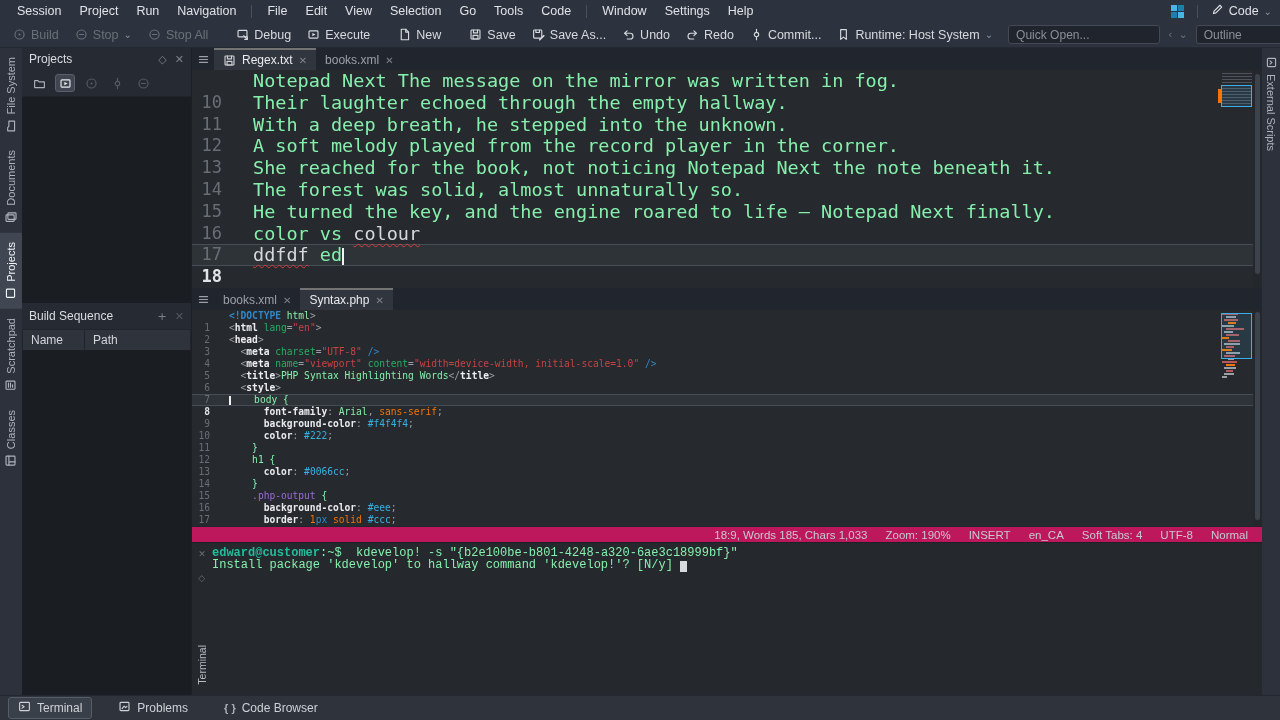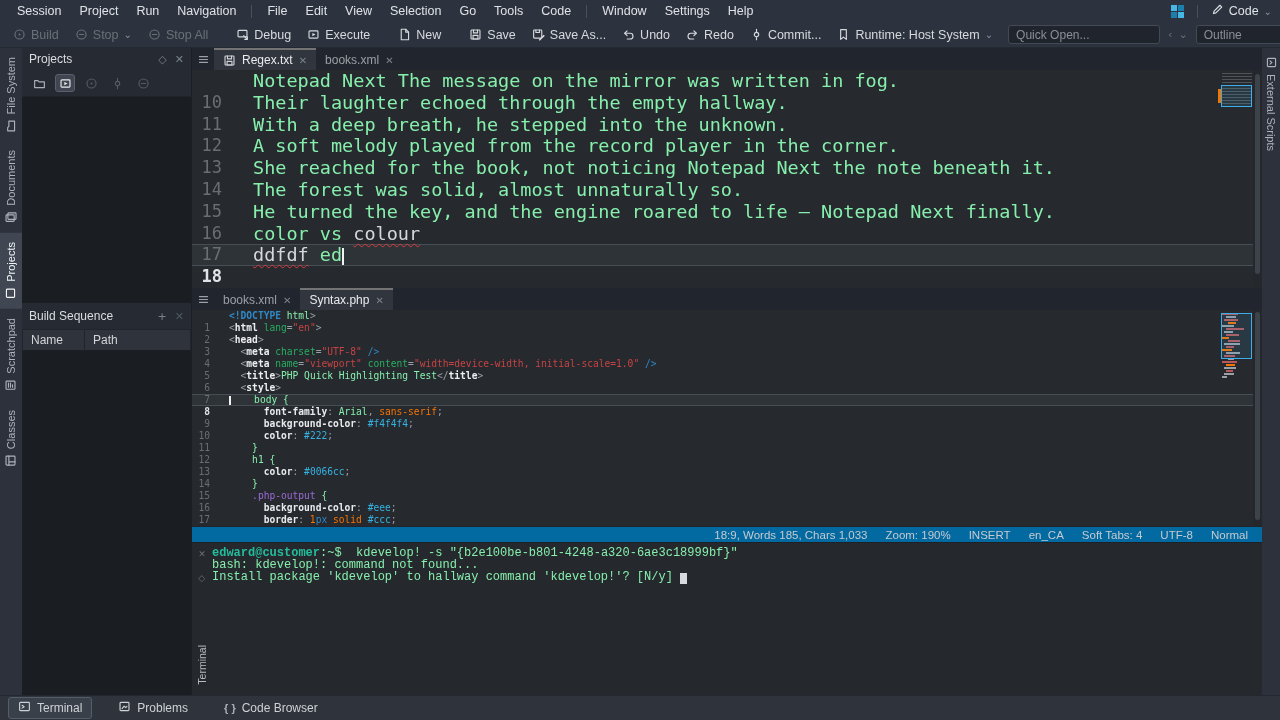--- a/index.html
+++ b/index.html
@@ -91,21 +91,21 @@
   .blockcur{display:inline-block;width:7px;height:11px;background:#d8dbde;vertical-align:text-bottom;}
 
   .minimap { position:absolute; top:3px; right:10px; width:30px; }
   .mm-viewport { position:absolute; border:1px solid #3daee9; background:rgba(61,174,233,0.12); left:-1px; width:31px; }
   .mm-row { height:2px; margin-bottom:1px; }
   .mm-noise { height:34px; background:repeating-linear-gradient(#6c7177 0 1px, transparent 1px 3px); opacity:.6; }
   .mm-orange { position:absolute; left:-4px; width:3px; background:#f67400; }
   .scrollbar { position:absolute; top:0; right:0; width:9px; bottom:0; background:#24272c; }
   .scrollbar .thumb { position:absolute; left:2px; right:2px; background:#3d434a; border-radius:3px; }
 
-  .status-row { height:16px; background:#0369a1; border-top:1px solid #21252b; display:flex; align-items:center;
+  .status-row { height:16px; background:#be185d; border-top:1px solid #21252b; display:flex; align-items:center;
                 justify-content:flex-end; gap:18px; padding:0 14px; font-size:11.5px; color:#c6cace; flex:0 0 auto; }
 
   .terminal { flex:1 1 auto; background:#25282d; display:flex; min-height:0; border-top:1px solid #1d2126; }
   .term-side { width:20px; display:flex; flex-direction:column; align-items:center; color:#6b7077; flex:0 0 auto; }
   .term-marks { display:flex; flex-direction:column; font-size:9px; padding-top:6px; gap:14px; font-family:"DejaVu Sans", sans-serif; }
   .term-tab { margin-top:auto; margin-bottom:10px; writing-mode:vertical-rl; transform:rotate(180deg); font-size:10.5px; color:#b7bcc2; }
   .term-body { flex:1 1 auto; padding-top:4px; font-family:Liberation Mono, monospace; font-size:12px; }
   .term-line { height:12px; line-height:12px; white-space:pre; color:#d4d7da; }
 
   
@@ -438,21 +438,21 @@
             <span>Syntax.php</span>
             <span class="tclose">✕</span>
           </div>
         </div>
       <div class="ed-content e2" id="ed2-content">
           <div class="line"><span class="gutter"><span class="num">1</span></span><span class="ltext"><span class="tk-dt">&lt;!DOCTYPE</span><span class="tk-t"> html</span><span class="tk-pu">&gt;</span></span></div>
           <div class="line"><span class="gutter"><span class="num">2</span></span><span class="ltext"><span class="tk-pu">&lt;</span><span class="tk-tag">html</span><span class="tk-t"> </span><span class="tk-at">lang</span><span class="tk-pu">=</span><span class="tk-st">"en"</span><span class="tk-pu">&gt;</span></span></div>
           <div class="line"><span class="gutter"><span class="num">3</span></span><span class="ltext"><span class="tk-pu">&lt;</span><span class="tk-tag">head</span><span class="tk-pu">&gt;</span></span></div>
           <div class="line"><span class="gutter"><span class="num">4</span></span><span class="ltext"><span class="tk-t">  </span><span class="tk-pu">&lt;</span><span class="tk-tag">meta</span><span class="tk-t"> </span><span class="tk-at">charset</span><span class="tk-pu">=</span><span class="tk-st">"UTF-8"</span><span class="tk-t"> </span><span class="tk-sl">/&gt;</span></span></div>
           <div class="line"><span class="gutter"><span class="num">5</span></span><span class="ltext"><span class="tk-t">  </span><span class="tk-pu">&lt;</span><span class="tk-tag">meta</span><span class="tk-t"> </span><span class="tk-at">name</span><span class="tk-pu">=</span><span class="tk-st">"viewport"</span><span class="tk-t"> </span><span class="tk-at">content</span><span class="tk-pu">=</span><span class="tk-st">"width=device-width, initial-scale=1.0"</span><span class="tk-t"> </span><span class="tk-sl">/&gt;</span></span></div>
-          <div class="line"><span class="gutter"><span class="num">6</span></span><span class="ltext"><span class="tk-t">  </span><span class="tk-pu">&lt;</span><span class="tk-tag">title</span><span class="tk-pu">&gt;</span><span class="tk-t">PHP Quick Highlighting Test</span><span class="tk-pu">&lt;/</span><span class="tk-tag">title</span><span class="tk-pu">&gt;</span></span></div>
+          <div class="line"><span class="gutter"><span class="num">6</span></span><span class="ltext"><span class="tk-t">  </span><span class="tk-pu">&lt;</span><span class="tk-tag">title</span><span class="tk-pu">&gt;</span><span class="tk-t">PHP Syntax Highlighting Words</span><span class="tk-pu">&lt;/</span><span class="tk-tag">title</span><span class="tk-pu">&gt;</span></span></div>
           <div class="line"><span class="gutter"><span class="num">7</span></span><span class="ltext"><span class="tk-t">  </span><span class="tk-pu">&lt;</span><span class="tk-tag">style</span><span class="tk-pu">&gt;</span></span></div>
           <div class="line cur"><span class="gutter"><span class="num">8</span></span><span class="ltext"><span class="caret"></span><span class="tk-t">    body {</span></span></div>
           <div class="line"><span class="gutter"><span class="num">9</span></span><span class="ltext"><span class="tk-t">      </span><span class="tk-pr">font-family</span><span class="tk-pu">:</span><span class="tk-t"> Arial</span><span class="tk-pu">,</span><span class="tk-kw"> sans-serif</span><span class="tk-pu">;</span></span></div>
           <div class="line"><span class="gutter"><span class="num">10</span></span><span class="ltext"><span class="tk-t">      </span><span class="tk-pr">background-color</span><span class="tk-pu">:</span><span class="tk-v"> #f4f4f4</span><span class="tk-pu">;</span></span></div>
           <div class="line"><span class="gutter"><span class="num">11</span></span><span class="ltext"><span class="tk-t">      </span><span class="tk-pr">color</span><span class="tk-pu">:</span><span class="tk-v"> #222</span><span class="tk-pu">;</span></span></div>
           <div class="line"><span class="gutter"><span class="num">12</span></span><span class="ltext"><span class="tk-t">    }</span></span></div>
           <div class="line"><span class="gutter"><span class="num">13</span></span><span class="ltext"><span class="tk-t">    h1 {</span></span></div>
           <div class="line"><span class="gutter"><span class="num">14</span></span><span class="ltext"><span class="tk-t">      </span><span class="tk-pr">color</span><span class="tk-pu">:</span><span class="tk-v"> #0066cc</span><span class="tk-pu">;</span></span></div>
           <div class="line"><span class="gutter"><span class="num">15</span></span><span class="ltext"><span class="tk-t">    }</span></span></div>
           <div class="line"><span class="gutter"><span class="num">16</span></span><span class="ltext"><span class="tk-t">    </span><span class="tk-cls">.php-output</span><span class="tk-t"> {</span></span></div>
@@ -501,21 +501,20 @@
       <div class="terminal">
         <div class="term-side">
           <div class="term-marks" id="term-marks">
               <span>✕</span>
               <span>◇</span>
             </div>
           <div class="term-tab">Terminal</div>
         </div>
         <div class="term-body" id="term-body">
             <div class="term-line"><span class="tk-prompt">edward@customer</span><span class="tk-t">:~$  kdevelop! -s "{b2e100be-b801-4248-a320-6ae3c18999bf}"</span></div>
-            <div class="term-line"><span class="tk-t">bash: kdevelop!: command not found...</span></div>
             <div class="term-line"><span class="tk-t">Install package 'kdevelop' to hallway command 'kdevelop!'? [N/y] </span><span class="blockcur"></span></div>
           </div>
       </div>
     </div>
 
     <div class="dock-strip right" id="right-strip">
         <div class="vtab-down">
           <span class="ic"><svg width="13" height="13" viewBox="0 0 16 16" fill="none" stroke="currentColor" stroke-width="1.4" stroke-linecap="round" stroke-linejoin="round">
               <rect x="3" y="3" width="10" height="10" rx="1"></rect>
               <path d="M6.2 6l2.2 2-2.2 2"></path>

